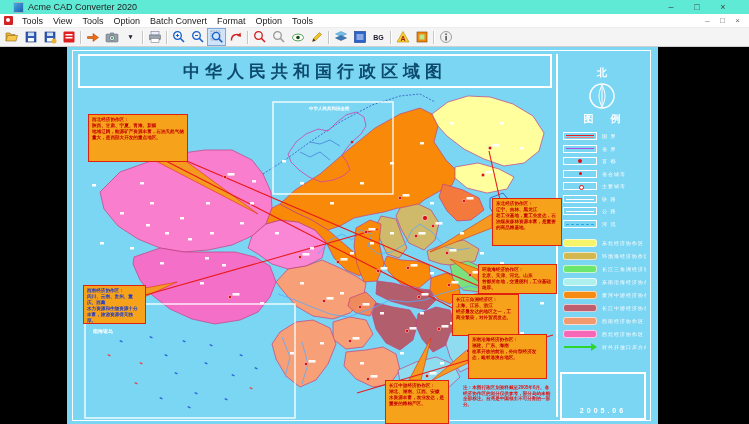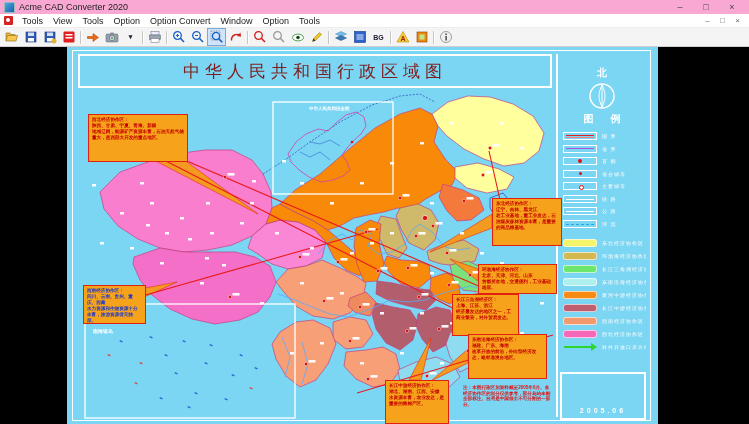--- a/index.html
+++ b/index.html
@@ -1,40 +1,40 @@
 <!DOCTYPE html>
 <html><head>
 <meta charset="utf-8">
 <style>
   html,body{margin:0;padding:0;}
   body{width:749px;height:424px;overflow:hidden;background:#000;
        font-family:"Liberation Sans",sans-serif;-webkit-font-smoothing:antialiased;}
   
-  .titlebar{height:14px;background:#f9a8d4;display:flex;align-items:center;padding:0 4px;font-size:9px;color:#222;}
+  .titlebar{height:14px;background:#5eead4;display:flex;align-items:center;padding:0 13px;font-size:9px;color:#222;}
   .appicon{width:9px;height:9px;background:linear-gradient(135deg,#4aa8e0,#1c5fae);border:1px solid #9bb;margin-right:4px;flex:none;}
   .win-controls{margin-left:auto;display:flex;}
   .win-controls span{width:26px;text-align:center;font-size:9px;color:#444;cursor:default;}
   .menubar{height:13px;background:#fff;display:flex;align-items:center;font-size:9px;color:#222;padding-left:2px;border-bottom:1px solid #ededed;}
   .menu-appicon{width:9px;height:9px;background:#d42222;border-radius:1px;margin:0 4px 0 2px;flex:none;position:relative;}
   .menu-appicon::after{content:"";position:absolute;left:2px;top:2px;width:4px;height:4px;background:#fff;border-radius:50%;}
   .menu-item{padding:0 5px;white-space:nowrap;}
   .mdi-controls{margin-left:auto;margin-right:4px;display:flex;}
   .mdi-controls span{width:15px;text-align:center;font-size:8px;color:#666;}
   .toolbar{height:18px;background:#f4f4f4;border-bottom:1px solid #cfcfcf;display:flex;align-items:center;padding-left:2px;}
   .tbtn{width:17px;height:16px;display:flex;align-items:center;justify-content:center;border:1px solid transparent;flex:none;}
   .tbtn.pressed{background:#cfe4fa;border-color:#7da7d8;}
   .tbtn svg{display:block;}
   .tsep{width:1px;height:13px;background:#c6c6c6;margin:0 2px;flex:none;box-shadow:1px 0 0 #fff;}
   .tbtn.txt{font-size:7px;font-weight:bold;color:#223;}
   
   .canvas{position:relative;height:379px;background:#000;overflow:hidden;}
   .drawing{position:absolute;left:67px;top:0;width:591px;height:379px;background:#7bd6f4;overflow:hidden;}
   .frame-outer{position:absolute;left:5px;top:3px;width:577px;height:369px;border:1px solid #fff;}
   .frame-title{position:absolute;left:11px;top:7px;width:470px;height:30px;border:2px solid #fff;display:flex;align-items:center;justify-content:center;}
-  .map-title{color:#7f1d1d;font-weight:normal;font-size:17px;letter-spacing:5px;white-space:nowrap;}
+  .map-title{color:#0c4a6e;font-weight:bold;font-size:17px;letter-spacing:5px;white-space:nowrap;}
   .legend-cell{position:absolute;left:489px;top:7px;width:88px;height:363px;border-left:2px solid #fff;}
   .frame-date{position:absolute;left:493px;top:325px;width:82px;height:44px;border:2px solid #fff;}
   .date-text{position:absolute;bottom:4px;width:100%;text-align:center;color:#fff;font-size:7px;font-weight:bold;letter-spacing:3px;}
   .north{margin-top:12px;text-align:center;color:#fff;font-size:10px;font-weight:bold;}
   .compass{display:block;margin:1px auto 0;}
   .legend-title{text-align:center;color:#fff;font-size:10px;font-weight:bold;letter-spacing:7px;margin:1px 16px 4px;padding-left:7px;}
   .lrow,.arow{display:flex;align-items:center;padding-left:5px;}
   .lrow{height:12.5px;} .arow{height:13px;}
   .lglyph{width:34px;height:8px;border:1px solid #fff;position:relative;margin-right:5px;flex:none;box-sizing:border-box;}
   .llabel{color:#fff;font-size:5px;letter-spacing:1px;white-space:nowrap;overflow:hidden;}
@@ -73,22 +73,22 @@
     <span>×</span>
   </span>
 </div>
 
 <div class="menubar">
   <span class="menu-appicon"></span>
   <span class="menu-item">Tools</span>
   <span class="menu-item">View</span>
   <span class="menu-item">Tools</span>
   <span class="menu-item">Option</span>
-  <span class="menu-item">Option Convert</span>
-  <span class="menu-item">Window</span>
+  <span class="menu-item">Batch Convert</span>
+  <span class="menu-item">Format</span>
   <span class="menu-item">Option</span>
   <span class="menu-item">Tools</span>
   <span class="mdi-controls">
     <span>–</span>
     <span>□</span>
     <span>×</span>
   </span>
 </div>
 
 <div class="toolbar" id="toolbar">

